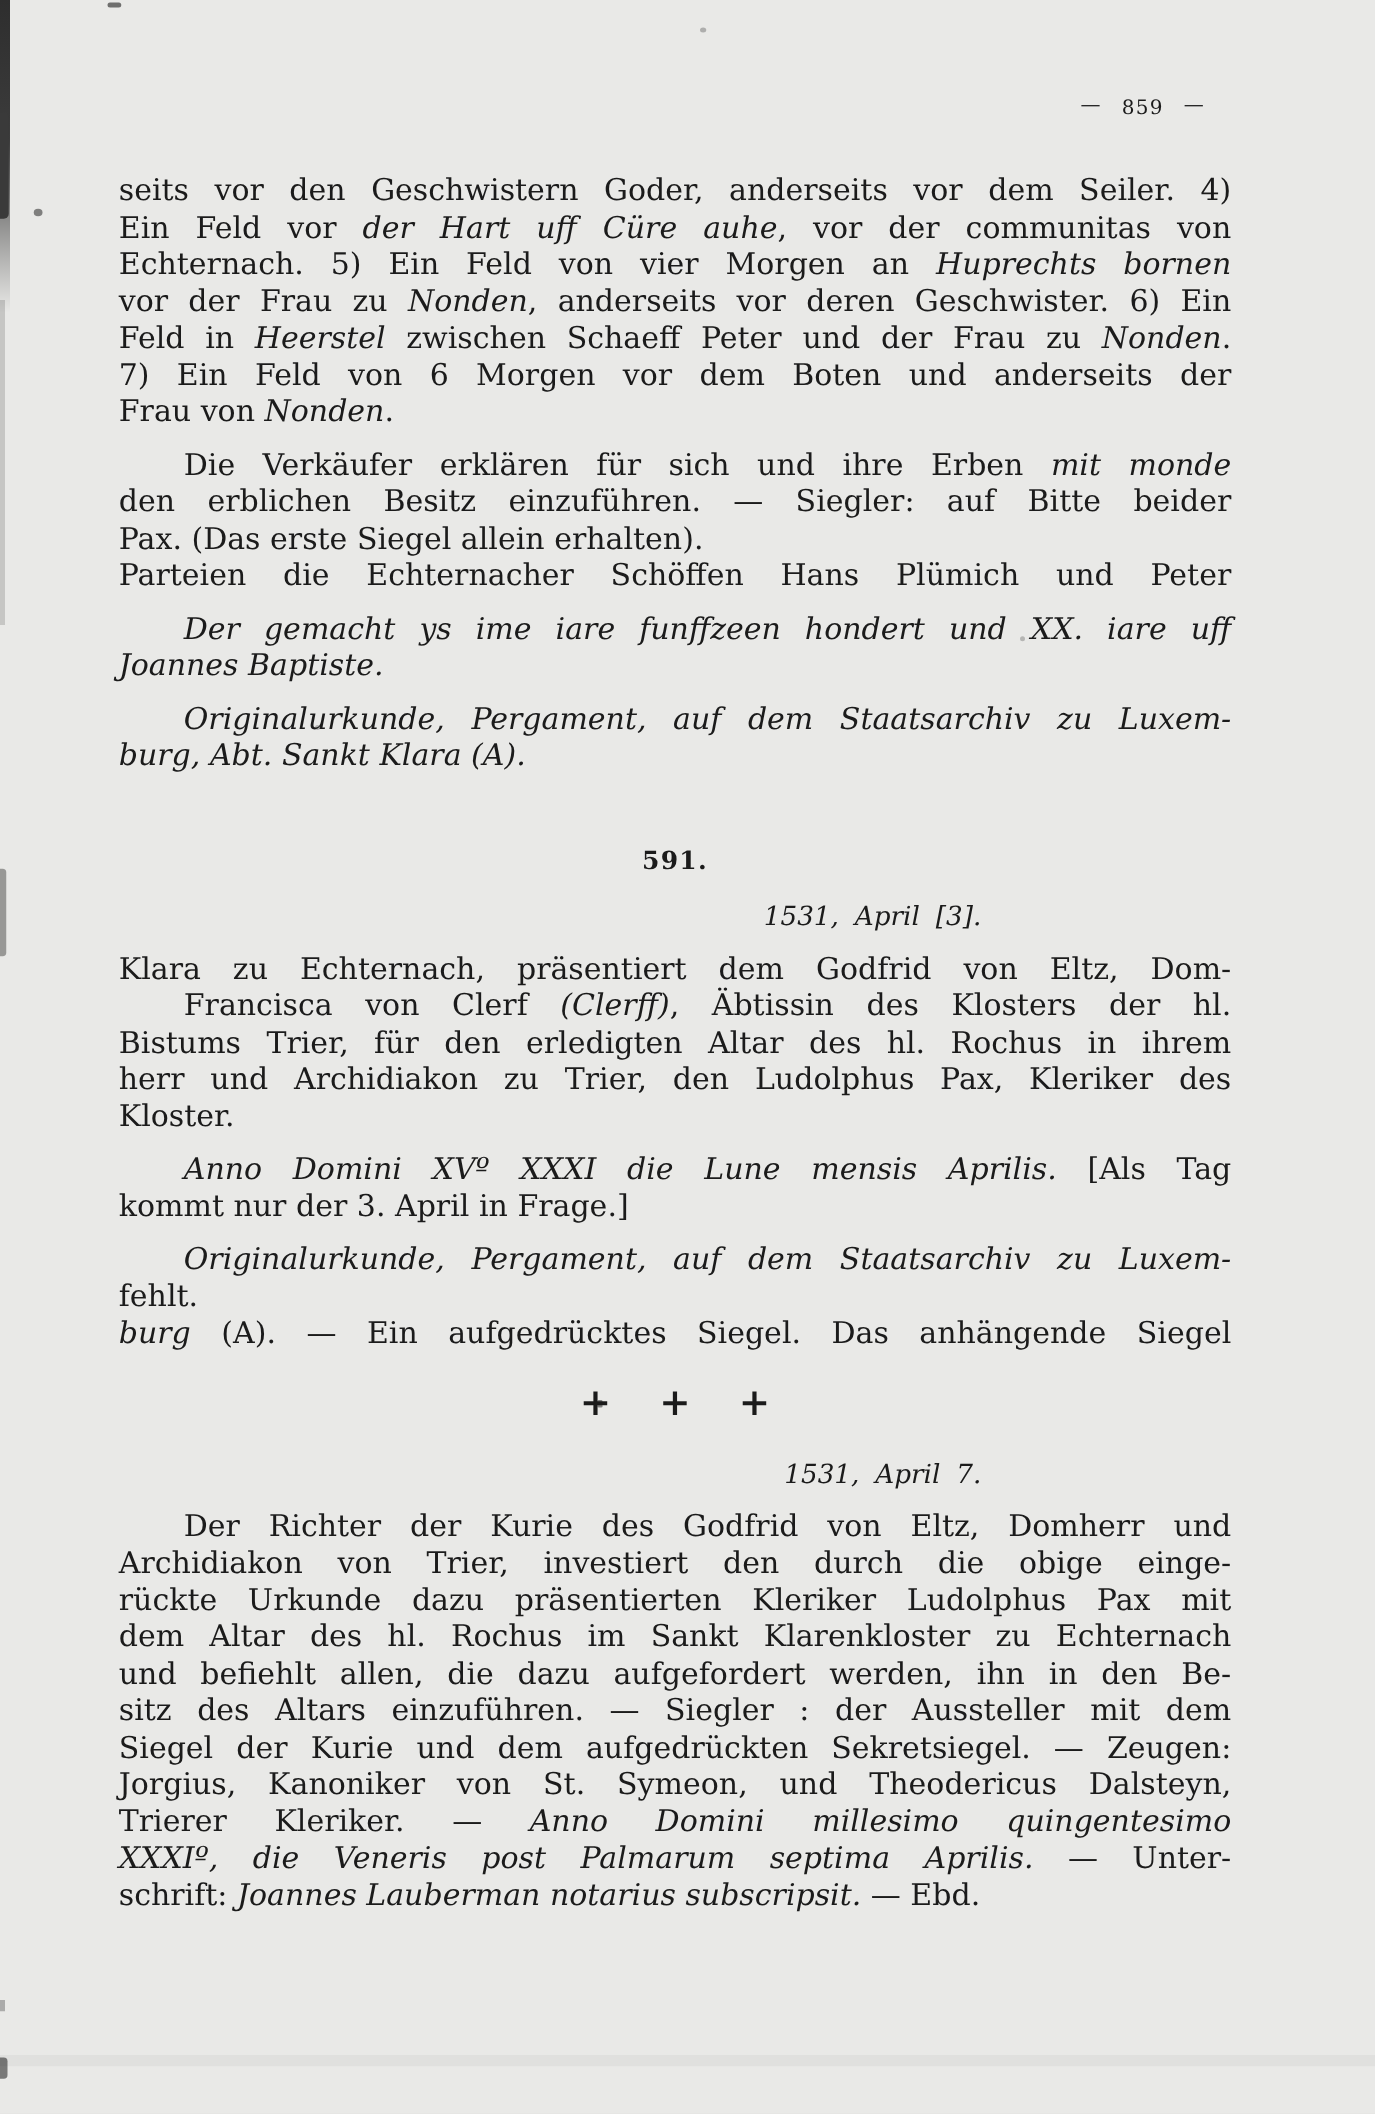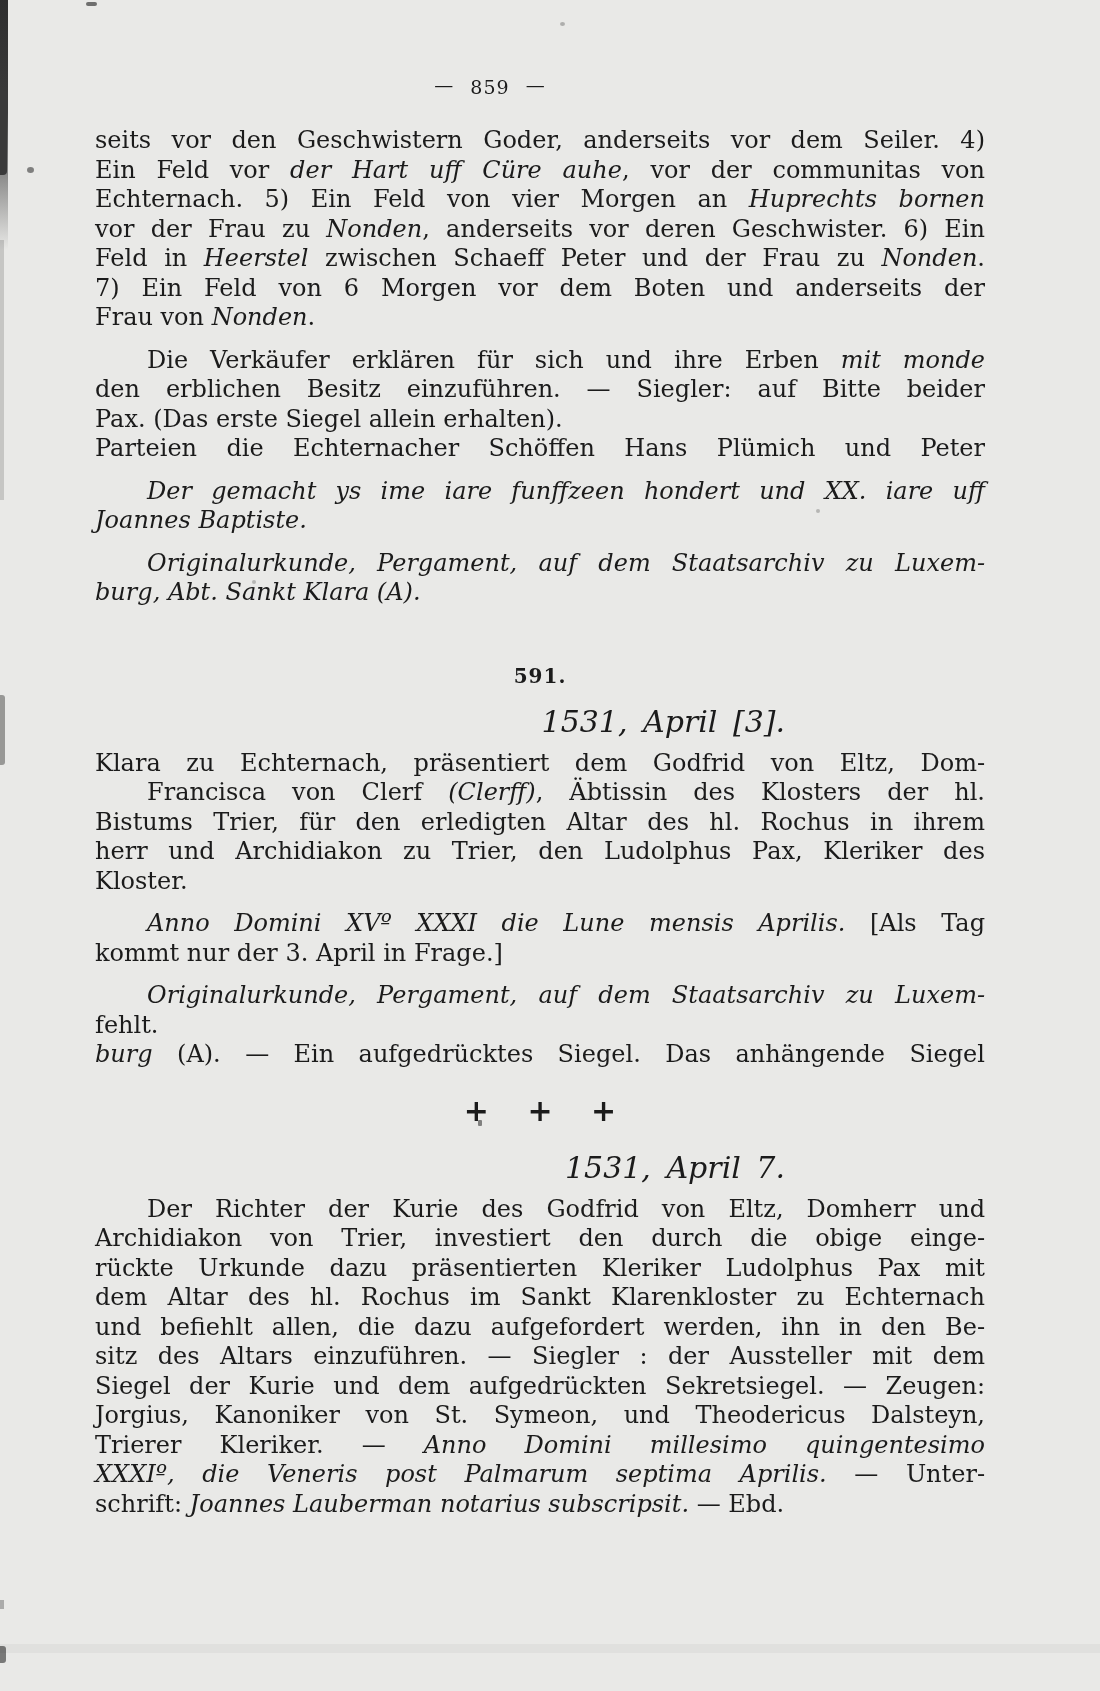--- a/index.html
+++ b/index.html
@@ -24,40 +24,40 @@
   .speck-3 { left:560px; top:22px; width:5px; height:4px; background:rgba(0,0,0,.25); border-radius:50%; }
   .speck-4 { left:816px; top:509px; width:4px; height:4px; background:rgba(0,0,0,.22); border-radius:50%; }
   .speck-5 { left:252px; top:580px; width:4px; height:4px; background:rgba(0,0,0,.22); border-radius:50%; }
   .speck-6 { left:478px; top:1120px; width:4px; height:6px; background:rgba(0,0,0,.45); border-radius:1px; }
   .speck-7 { left:0; top:1646px; width:6px; height:17px; background:rgba(30,30,30,.55); border-radius:0 3px 3px 0; }
   .speck-8 { left:0; top:1600px; width:4px; height:9px; background:rgba(30,30,30,.3); }
   .bottom-band { left:0; top:1644px; width:1100px; height:9px; background:rgba(0,0,0,.035); }
 
   .page-number {
     position:absolute; top:76px; left:0; width:980px;
-    text-align:center; font-size:19px; letter-spacing:1px;
+    text-align:right; font-size:16px; letter-spacing:1px;
   }
   .page-number .dash { margin:0 16px; position:relative; top:-2px; }
 
   .text-block {
-    position:absolute; top:126px; left:95px; width:890px;
+    position:absolute; top:138px; left:95px; width:890px;
     font-size:24px; line-height:29.5px;
   }
   .line { text-align:justify; text-align-last:justify; white-space:normal; }
   .line.last { text-align-last:left; }
   .line.indent { text-indent:52px; }
   .it { font-style:italic; }
   .paragraph { margin:0 0 13px 0; }
   .entry-heading {
     text-align:center; font-weight:bold; font-size:20px;
     letter-spacing:1px; margin:54px 0 16px 0;
   }
   .date-line {
     text-align:right; padding-right:200px; font-style:italic;
-    font-size:30px; word-spacing:6px; margin:0 0 12px 0;
+    font-size:21px; word-spacing:6px; margin:0 0 12px 0;
   }
   .separator {
     text-align:center; font-weight:bold; font-size:30px;
     word-spacing:28px; margin:26px 0 28px 0;
   }
 </style>
 </head>
 <body>
 
 <div class="page" style="--page-bg: #e9e9e7; --ink: #1b1b1b;">

